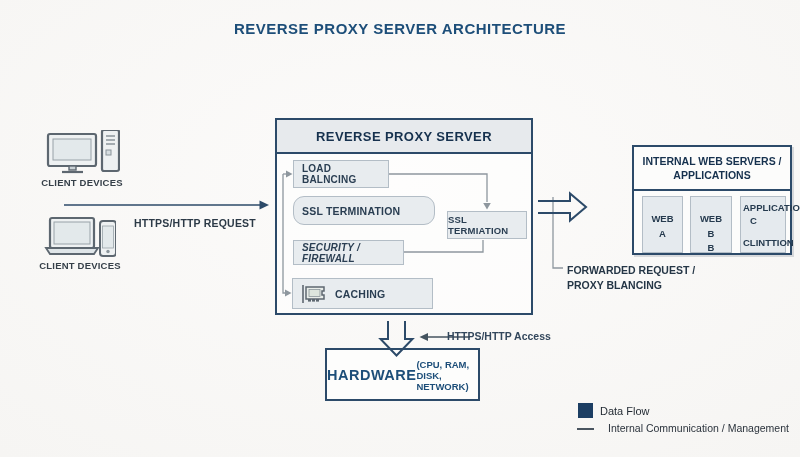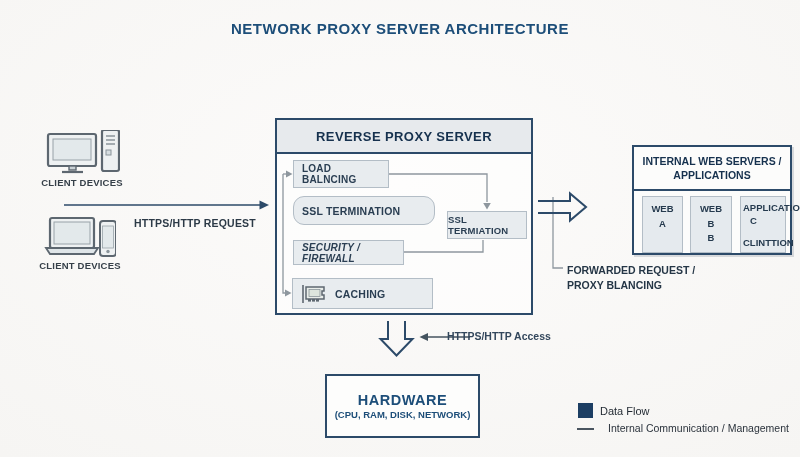--- a/index.html
+++ b/index.html
@@ -26,31 +26,31 @@
   .comp-ssl2{left:447px;top:211px;width:80px;height:28px;font-size:9.5px;
     justify-content:center;padding-left:0;}
   .cache-icon{margin-right:8px;flex:0 0 auto;display:block;}
   
   .web{left:584px;top:145px;width:160px;height:110px;border:2px solid #2c4a69;
     background:#fcfcfb;z-index:1;box-shadow:2px 2px 0 rgba(60,80,100,.18);margin-left:48px;}
   .web-header{position:absolute;left:0;top:0;right:0;height:42px;border-bottom:2px solid #2c4a69;
     display:flex;flex-direction:column;align-items:center;justify-content:center;
     font-size:10.5px;font-weight:bold;color:#16314e;line-height:1.35;text-align:center;}
   .srv{position:absolute;background:#e5eaee;border:1px solid #b3bdc6;font-size:9.5px;
-    font-weight:bold;color:#253a4e;text-align:center;padding-top:5px;line-height:1.55;
+    font-weight:bold;color:#253a4e;text-align:center;padding-top:15px;line-height:1.55;
     box-sizing:border-box;}
   .srv-a{left:8px;top:49px;width:41px;height:57px;}
   .srv-b{left:56px;top:49px;width:42px;height:57px;}
   .srv-c{left:106px;top:49px;width:46px;height:57px;text-align:left;padding:4px 0 0 2px;line-height:1.4;}
   .srv-c .nowrap{white-space:nowrap;}
   .srv-c .c-line{padding-left:7px;}
   .srv-c .bottom-line{margin-top:8px;white-space:nowrap;}
   
-  .hw{left:325px;top:374px;width:155px;height:64px;border:2px solid #2c4a69;background:#fdfdfc;
-    display:flex;flex-direction:column;align-items:center;justify-content:center;
+  .hw{left:325px;top:348px;width:155px;height:53px;border:2px solid #2c4a69;background:#fdfdfc;
+    display:flex;flex-direction:row;align-items:center;justify-content:center;
     color:#1d4e79;z-index:1;}
   .hw-title{font-size:14.5px;font-weight:bold;letter-spacing:.5px;}
   .hw-sub{font-size:9.5px;font-weight:bold;margin-top:1px;}
   
   .client-label{font-size:9.5px;font-weight:bold;color:#353f48;letter-spacing:.2px;
     text-align:center;z-index:3;}
   .req-label{left:130px;top:217px;width:130px;text-align:center;font-size:10.5px;
     font-weight:bold;color:#2c3a47;letter-spacing:.2px;z-index:3;}
   .fwd-label{left:567px;top:263px;font-size:10.5px;font-weight:bold;color:#253646;
     line-height:1.4;z-index:3;}
@@ -60,21 +60,21 @@
   .lg-label1{left:600px;top:405px;font-size:11px;color:#1f2730;z-index:3;}
   .lg-line{left:577px;top:428px;width:17px;height:2px;background:#4a5560;z-index:3;}
   .lg-label2{left:600px;top:422px;font-size:10.5px;color:#2b333c;z-index:3;margin-left:8px;}
   .dev-svg{z-index:1;}
 </style>
 </head>
 <body>
 
 <div class="canvas">
 
-  <div class="abs title">NETWORK PROXY SERVER ARCHITECTURE</div>
+  <div class="abs title">REVERSE PROXY SERVER ARCHITECTURE</div>
 
   <svg class="abs dev-svg" style="left:44px;top:130px;" width="76" height="46" viewBox="0 0 76 46">
     <rect x="4" y="4" width="48" height="32" rx="2" fill="#eef1f2" stroke="#5d6770" stroke-width="2.2"></rect>
     <rect x="9" y="9" width="38" height="21" fill="#e3e9eb" stroke="#98a2a8" stroke-width="1"></rect>
     <rect x="25" y="36" width="7" height="4" fill="#c9d1d5" stroke="#5d6770" stroke-width="1.4"></rect>
     <path d="M18 42 H39" stroke="#5d6770" stroke-width="2.2" fill="none"></path>
     <rect x="58" y="0" width="17" height="41" rx="2" fill="#eef1f2" stroke="#5d6770" stroke-width="2.2"></rect>
     <path d="M62 6 H71 M62 10 H71 M62 14 H71" stroke="#8a949a" stroke-width="1.4" fill="none"></path>
     <rect x="62" y="20" width="5" height="5" fill="#d6dde0" stroke="#8a949a" stroke-width="1"></rect>
   </svg>

